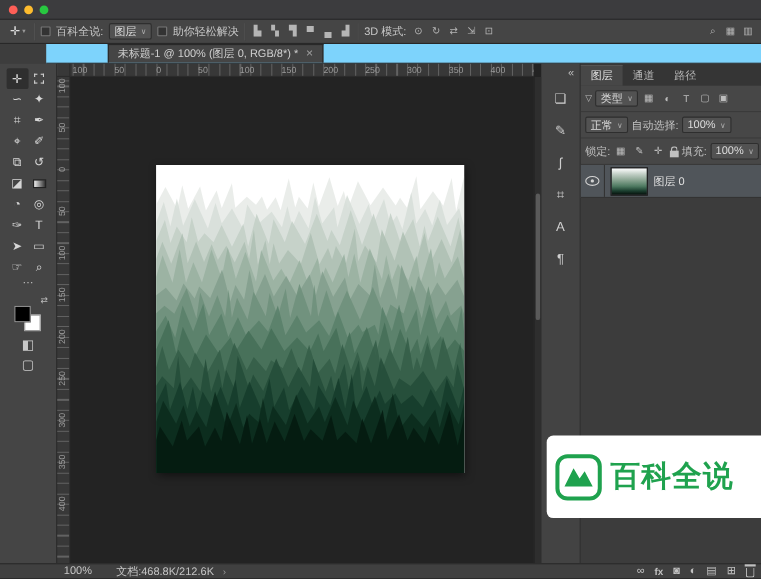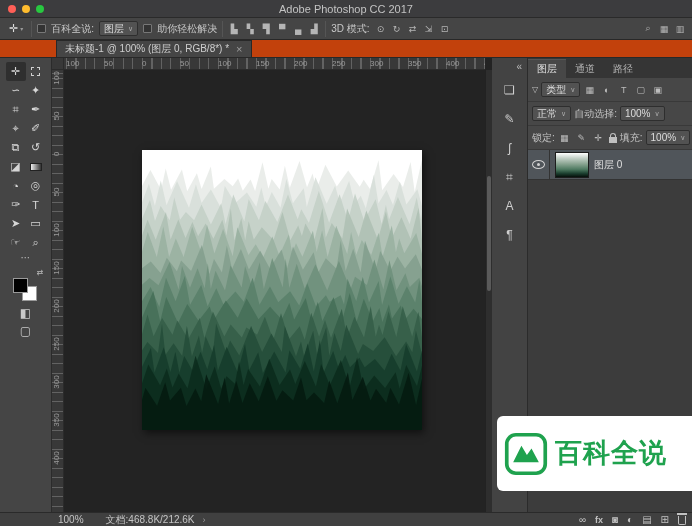--- a/index.html
+++ b/index.html
@@ -22,21 +22,21 @@
   .sep { width:1px; height:16px; background:#2e2e2e; border-right:1px solid #555; }
   .cb { width:9px; height:9px; background:#333; border:1px solid #777; border-radius:1px; display:inline-block; }
   .dd { display:inline-flex; align-items:center; background:#525252; border:1px solid #2e2e2e;
         border-radius:2px; height:15px; padding:0 4px; color:#ddd; font-size:10px; white-space:nowrap; }
   .dd::after { content:"∨"; font-size:7px; color:#aaa; margin-left:4px; }
   .igroup { display:inline-flex; align-items:center; gap:4px; }
   .obicon { font-size:9px; color:#b5b5b5; width:12px; text-align:center; }
   .spacer { flex:1; }
 
   
-  .tabbar { height:18px; background:#c2410c; border-bottom:1px solid #282828; display:flex; align-items:flex-end; }
+  .tabbar { height:18px; background:#7dd3fc; border-bottom:1px solid #282828; display:flex; align-items:flex-end;margin-left:42px; }
   .doctab { margin-left:56px; height:17px; background:#454545; color:#cfcfcf; font-size:10px;
             display:flex; align-items:center; padding:0 8px; gap:7px; border:1px solid #282828; border-bottom:none; }
   .tabclose { color:#9c9c9c; font-size:11px; }
 
   
   .main { display:flex; height:454px; }
 
   
   .toolbar { width:52px; background:#454545; border-right:1px solid #2b2b2b;
              display:flex; flex-direction:column; align-items:center; padding-top:4px; }
@@ -114,38 +114,37 @@
   .bicon { font-size:10px; color:#c2c2c2; }
   .bicon.fx { font-weight:bold; font-size:9px; }
   .ico-lock { position:relative; width:8px; height:6px; background:#c0c0c0; display:inline-block; margin-top:4px; }
   .ico-lock::before { content:""; position:absolute; top:-4px; left:1px; width:4px; height:4px;
                       border:1px solid #c0c0c0; border-bottom:none; border-radius:3px 3px 0 0; }
   .ico-trash { position:relative; width:8px; height:9px; border:1px solid #c0c0c0; border-top:none;
                border-radius:0 0 2px 2px; display:inline-block; margin-top:2px; }
   .ico-trash::before { content:""; position:absolute; top:-3px; left:-2px; width:10px; height:2px; background:#c0c0c0; }
 
   
-  .watermark { position:absolute; right:0; top:416px; width:195px; height:75px; background:#ffffff;
+  .watermark { position:absolute; right:0; top:396px; width:195px; height:75px; background:#ffffff;
                border-radius:6px 0 0 6px; display:flex; align-items:center; padding-left:7px; gap:7px; z-index:50; }
   .wm-text { display:flex; flex-direction:column; }
   .wm-title { font-size:27px; font-weight:bold; color:#1fa24e; letter-spacing:1px; line-height:1.05; }
   .wm-sub { font-size:17px; color:#9b9b9b; margin-top:3px; letter-spacing:1px; }
 </style>
 </head>
 <body>
 
 <div class="window">
 
   <div class="titlebar">
     <div class="lights">
       <span class="light" id="light-close" style="background: rgb(255, 95, 87);"></span>
       <span class="light" id="light-min" style="background: rgb(254, 188, 46);"></span>
       <span class="light" id="light-max" style="background: rgb(40, 200, 64);"></span>
     </div>
-    <div class="title">Adobe Photoshop CC 2017</div>
   </div>
 
   <div class="optionsbar">
     <span class="tool-preset">
       <span>✛</span>
       <span class="tiny-chev">▾</span>
     </span>
     <span class="sep"></span>
     <span class="cb"></span>
     <span>百科全说:</span>

